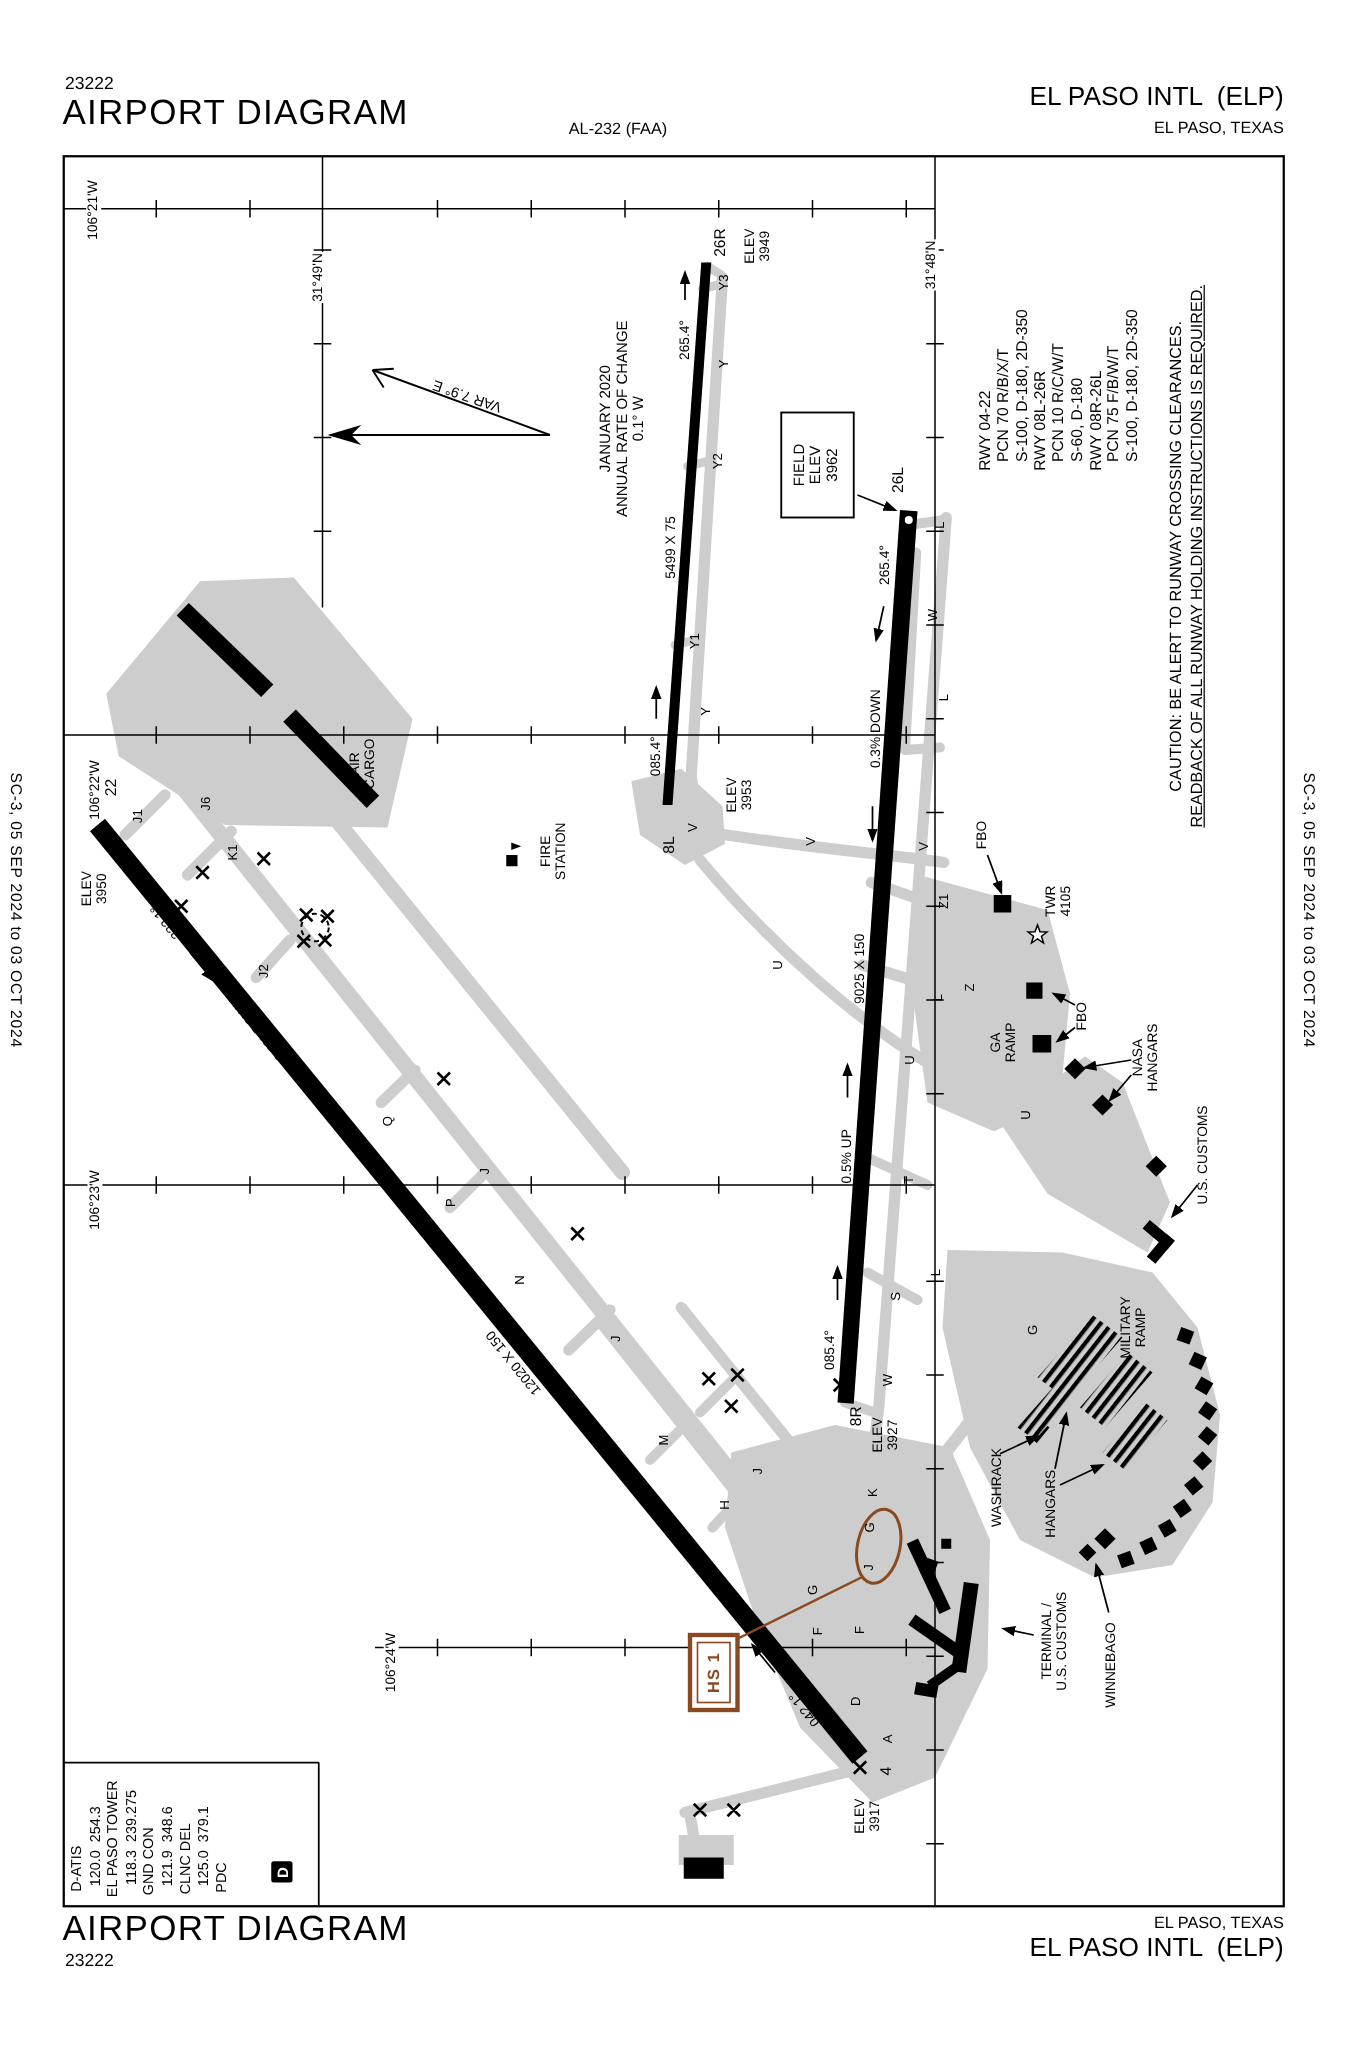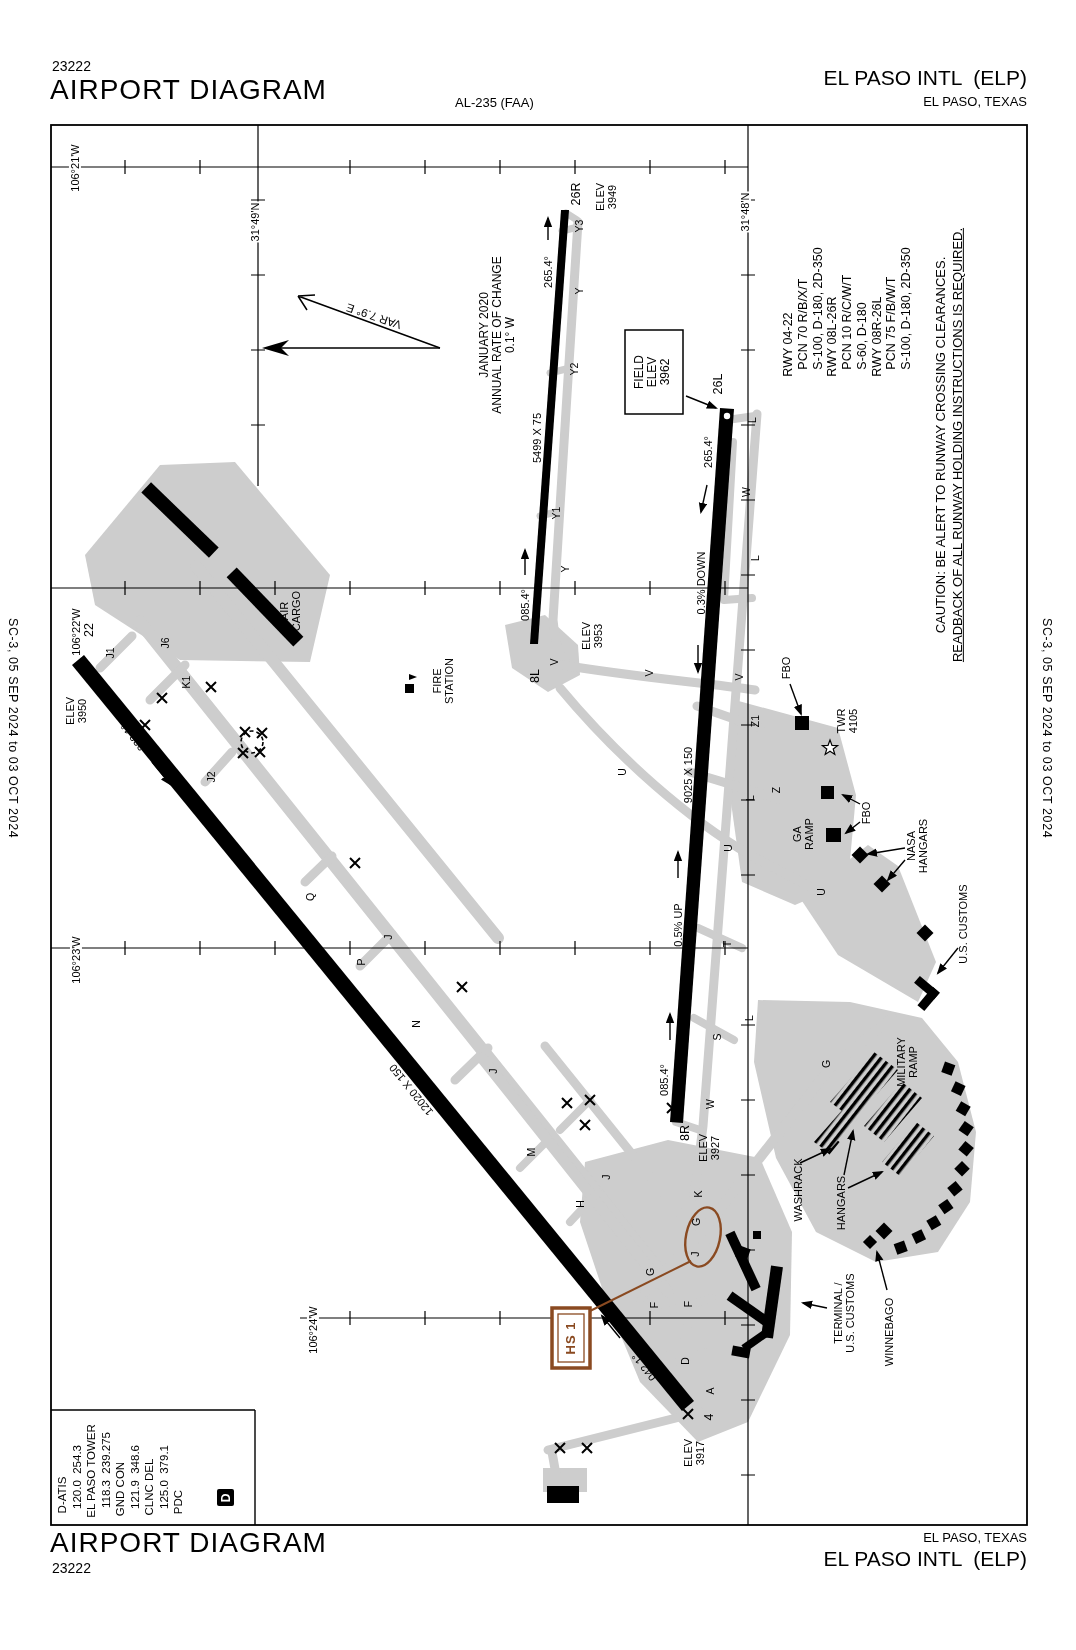--- a/index.html
+++ b/index.html
@@ -187,21 +187,21 @@
 
   <g stroke="#000" fill="none">
     <rect x="51" y="125" width="976" height="1400" stroke-width="1.8"></rect>
     <path d="M51,1410 H255 M255,1410 V1525" stroke-width="1.4"></path>
   </g>
   <rect x="217" y="1489" width="17" height="17" rx="2" fill="#000"></rect>
 </svg>
 
 <div class="hl" style="left:52px;top:58px;font-size:14px">23222</div>
 <div class="hl" style="left:50px;top:74px;font-size:28px;letter-spacing:1px">AIRPORT DIAGRAM</div>
-<div class="hl" style="left:455px;top:95px;font-size:13px">AL-235 (FAA)</div>
+<div class="hl" style="left:455px;top:95px;font-size:13px">AL-232 (FAA)</div>
 <div class="hl" style="right:49px;top:66px;font-size:21px;text-align:right">EL PASO INTL  (ELP)</div>
 <div class="hl" style="right:49px;top:94px;font-size:13px;text-align:right">EL PASO, TEXAS</div>
 <div class="hl" style="right:49px;top:1530px;font-size:13px;text-align:right">EL PASO, TEXAS</div>
 <div class="hl" style="right:49px;top:1547px;font-size:21px;text-align:right">EL PASO INTL  (ELP)</div>
 <div class="hl" style="left:50px;top:1527px;font-size:28px;letter-spacing:1px">AIRPORT DIAGRAM</div>
 <div class="hl" style="left:52px;top:1560px;font-size:14px">23222</div>
 <div class="vt" style="left:6px;top:618px">SC-3,  05 SEP 2024  to  03 OCT 2024</div>
 <div class="vt" style="left:1040px;top:618px">SC-3,  05 SEP 2024  to  03 OCT 2024</div>
 
 <div class="lbl wbg" style="left:75px;top:168px">106°21'W</div>

